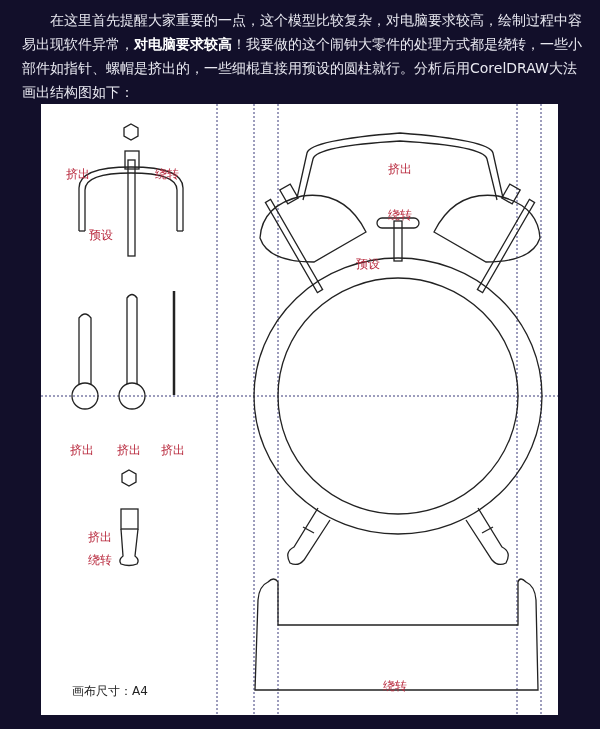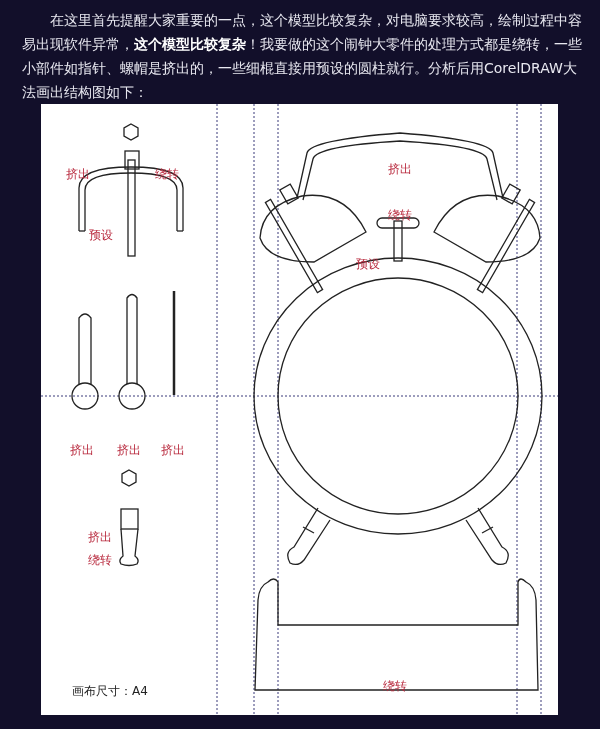--- a/index.html
+++ b/index.html
@@ -26,21 +26,21 @@
     white-space: nowrap; line-height: 14px; margin-top: 19px;
   }
   .size-note {
     position: absolute; left: 72px; top: 683px;
     color: #222; font-size: 12px; text-align: right;
   }
 </style>
 </head>
 <body>
 
-<div class="intro"><span>在这里首先提醒大家重要的一点，这个模型比较复杂，对电脑要求较高，绘制过程中容易出现软件异常，</span><b>这个模型比较复杂</b><span>！我要做的这个闹钟大零件的处理方式都是绕转，一些小部件如指针、螺帽是挤出的，一些细棍直接用预设的圆柱就行。分析后用CorelDRAW大法画出结构图如下：</span></div>
+<div class="intro"><span>在这里首先提醒大家重要的一点，这个模型比较复杂，对电脑要求较高，绘制过程中容易出现软件异常，</span><b>对电脑要求较高</b><span>！我要做的这个闹钟大零件的处理方式都是绕转，一些小部件如指针、螺帽是挤出的，一些细棍直接用预设的圆柱就行。分析后用CorelDRAW大法画出结构图如下：</span></div>
 
 <div class="canvas"></div>
 
 <svg class="draw" width="600" height="729" viewBox="0 0 600 729">
   <g fill="none" stroke="#3a3a7a" stroke-width="1" stroke-dasharray="2,2">
     <line x1="217" y1="104" x2="217" y2="715"></line>
     <line x1="254" y1="104" x2="254" y2="715"></line>
     <line x1="278" y1="104" x2="278" y2="715"></line>
     <line x1="517" y1="104" x2="517" y2="715"></line>
     <line x1="541" y1="104" x2="541" y2="715"></line>

